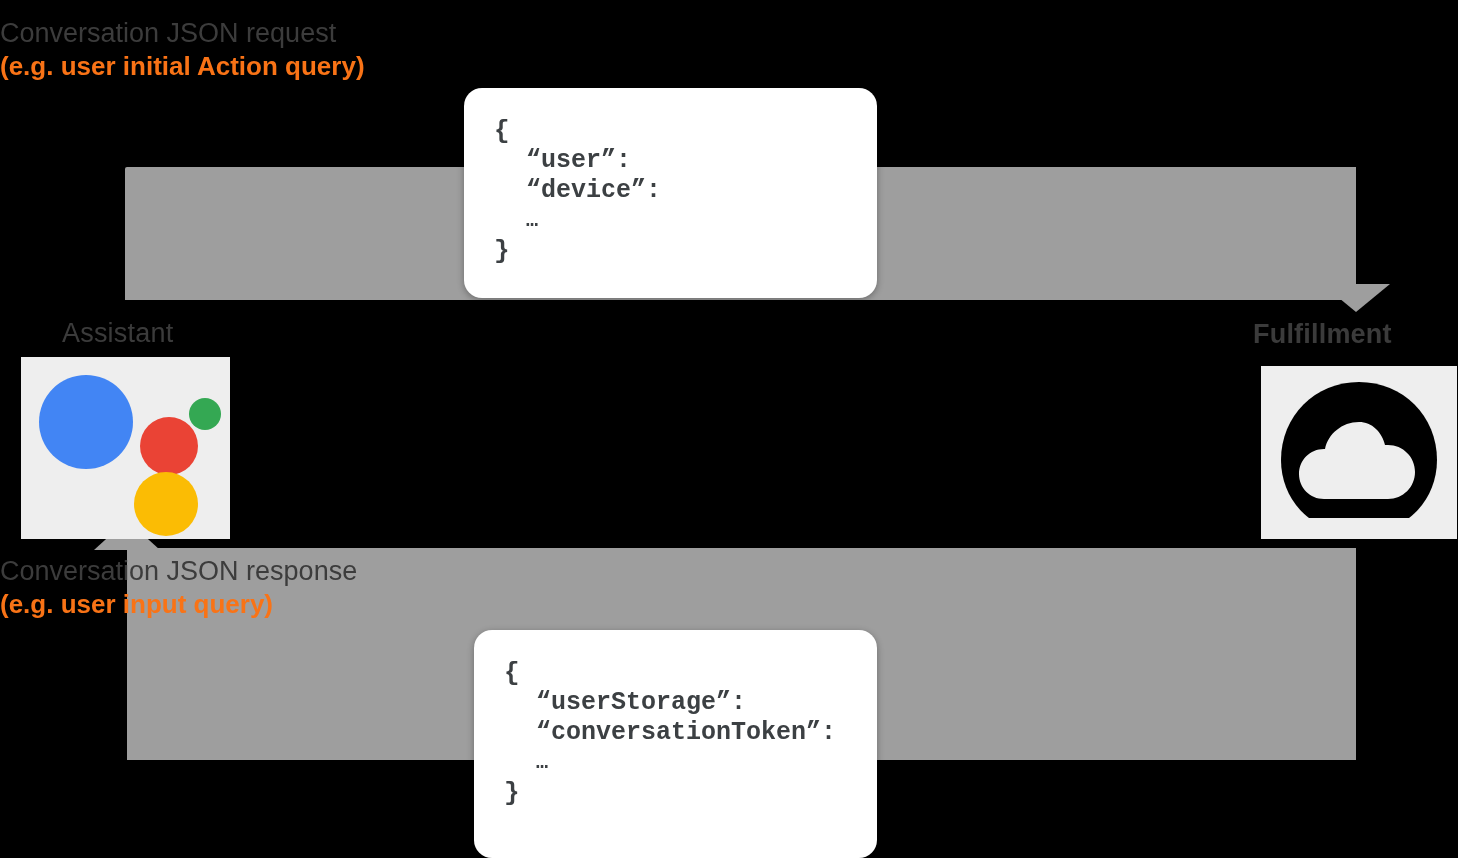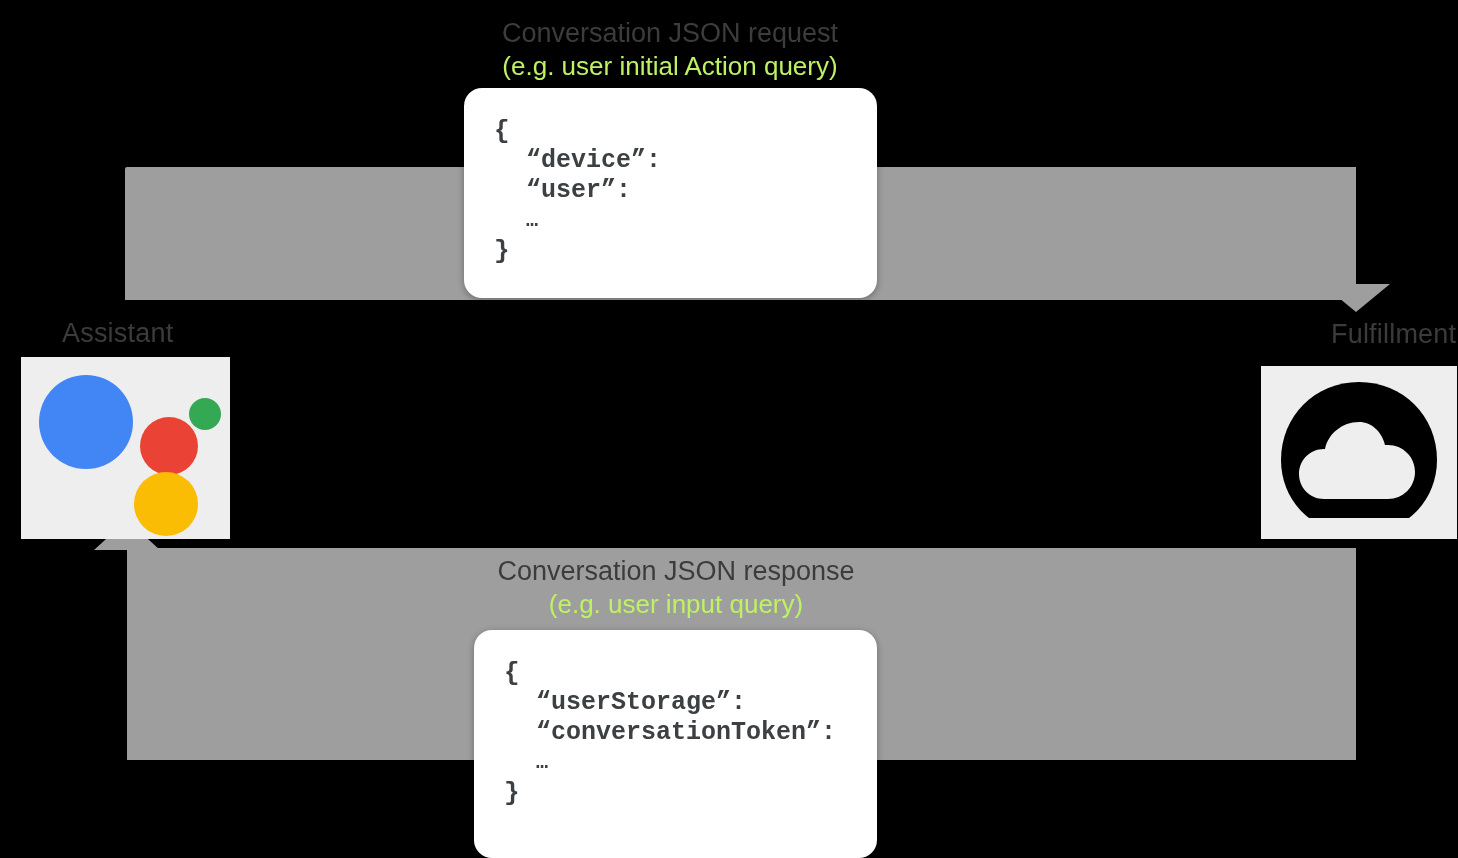--- a/index.html
+++ b/index.html
@@ -46,21 +46,21 @@
   
   .endpoint-label {
     position: absolute;
     color: #3b3b3b;
     font-size: 27px;
     font-weight: 400;
     letter-spacing: 0.2px;
     white-space: nowrap;
   }
   .label-assistant { left: 62px; top: 318px; }
-  .label-fulfillment { left: 1331px; top: 319px; }
+  .label-fulfillment { left: 1253px; top: 319px; font-weight: bold; }
 
   
   .assistant-logo {
     position: relative;
     width: 100%;
     height: 100%;
   }
   .dot {
     position: absolute;
     border-radius: 50%;
@@ -110,36 +110,36 @@
     height: 0;
     background: transparent;
     border-left: 33px solid transparent;
     border-right: 33px solid transparent;
     border-bottom: 30px solid #9e9e9e;
   }
 
   
   .flow-caption {
     position: absolute;
-    text-align: center;
     color: #4a4a4a;
     white-space: nowrap;
     pointer-events: none;
   }
   .flow-caption .line1 {
     font-size: 27px;
     line-height: 34px;
     display: block;
     color: #3c3c3c;
   }
   .flow-caption .line2 {
     font-size: 26px;
     line-height: 33px;
     display: block;
-    color: #bef264;
+    color: #f97316;
+    font-weight: bold;
   }
   .caption-request  { left: 0px; top: 16px; width: 1340px; }
   .caption-response { left: 0px; top: 554px; width: 1352px; }
 
   
   .json-card {
     position: absolute;
     background: #ffffff;
     border-radius: 18px;
     box-shadow: 0 2px 7px rgba(0,0,0,0.32);
@@ -205,22 +205,22 @@
     <svg class="cloud-icon" viewBox="0 0 168 150">
       <path d="M84 4 C 40 4 6 38 6 82 C 6 106 17 127 34 140 L 134 140 C 151 127 162 106 162 82 C 162 38 128 4 84 4 Z" fill="#000000"></path>
       <path d="M84 44 C 67 44 53 56 50 71 C 50 71 50 71 49 71 C 35 71 24 82 24 96 C 24 110 35 121 49 121
                L 113 121 C 128 121 140 109 140 94 C 140 79 128 67 113 67 C 112 67 111 67 110 67
                C 107 54 97 44 84 44 Z" fill="#eeeeee"></path>
     </svg>
   </div>
 
   <div class="json-card json-card-request">
     <span class="json-line brace">{</span>
+    <span class="json-line indented">“user”:</span>
     <span class="json-line indented">“device”:</span>
-    <span class="json-line indented">“user”:</span>
     <span class="json-line ellipsis">…</span>
     <span class="json-line brace">}</span>
   </div>
 
   <div class="json-card json-card-response">
     <span class="json-line brace">{</span>
     <span class="json-line indented">“userStorage”:</span>
     <span class="json-line indented">“conversationToken”:</span>
     <span class="json-line ellipsis">…</span>
     <span class="json-line brace">}</span>

